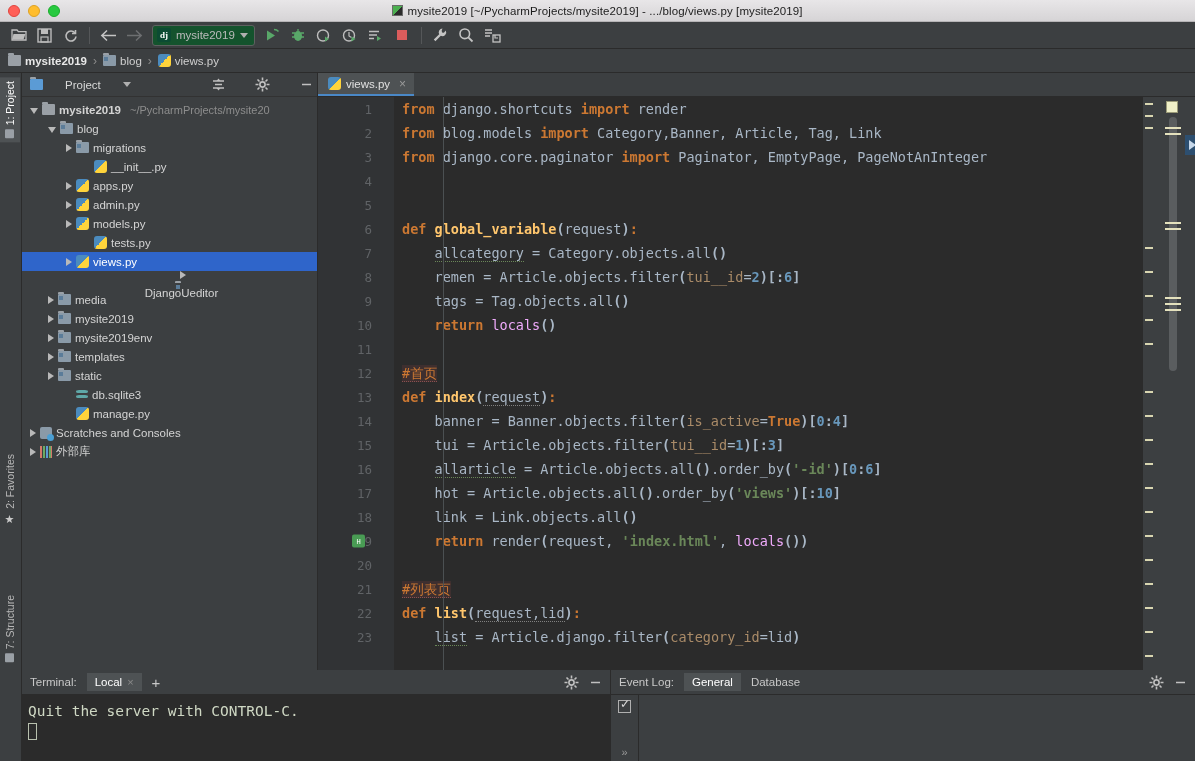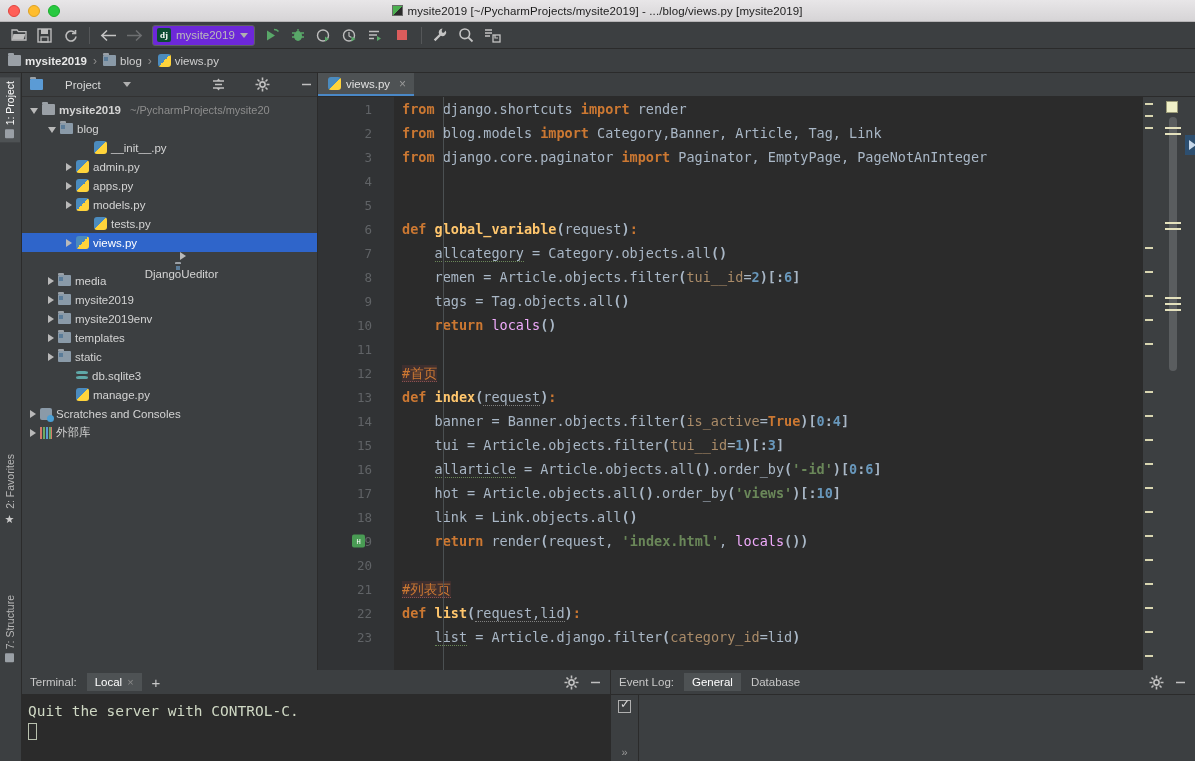--- a/index.html
+++ b/index.html
@@ -51,21 +51,21 @@
   .tbtn {
     width: 25px; height: 23px;
     display: flex; align-items: center; justify-content: center;
     border-radius: 3px;
   }
   .tsep { width: 1px; height: 17px; background: #555759; margin: 0 5px; }
   .run-config {
     display: flex; align-items: center; gap: 5px;
     height: 21px; padding: 0 6px 0 4px;
     border: 1px solid #5e6060; border-radius: 3px;
-    background: #6d28d9; margin: 0 4px;
+    background: #14532d; margin: 0 4px;
   }
   .dj-badge {
     width: 14px; height: 14px; border-radius: 2px;
     background: #0c4b33; color: #fff;
     font-size: 9px; font-weight: bold;
     display: flex; align-items: center; justify-content: center;
     font-family: "Liberation Serif", serif;
   }
   .run-config-label { font-size: 11.5px; color: #bbbbbb; }
   .caret-dn {
@@ -549,34 +549,39 @@
             <span class="arrow open"></span>
             <span class="ic-folder"></span>
             <span class="node-label bold">mysite2019</span>
             <span class="node-sub">~/PycharmProjects/mysite20</span>
           </div>
           <div class="node" style="padding-left: 24px;">
             <span class="arrow open"></span>
             <span class="ic-folder blue"></span>
             <span class="node-label">blog</span>
           </div>
+          <div class="node" style="padding-left: 42px;">
+            <span class="arrow"></span>
+            <span class="ic-folder blue"></span>
+            <span class="node-label">migrations</span>
+          </div>
           <div class="node" style="padding-left: 60px;">
             <span class="arrow none"></span>
             <span class="ic-py"></span>
             <span class="node-label">__init__.py</span>
           </div>
           <div class="node" style="padding-left: 42px;">
             <span class="arrow"></span>
             <span class="ic-py"></span>
+            <span class="node-label">apps.py</span>
+          </div>
+          <div class="node" style="padding-left: 42px;">
+            <span class="arrow"></span>
+            <span class="ic-py"></span>
             <span class="node-label">admin.py</span>
-          </div>
-          <div class="node" style="padding-left: 42px;">
-            <span class="arrow"></span>
-            <span class="ic-py"></span>
-            <span class="node-label">apps.py</span>
           </div>
           <div class="node" style="padding-left: 42px;">
             <span class="arrow"></span>
             <span class="ic-py"></span>
             <span class="node-label">models.py</span>
           </div>
           <div class="node" style="padding-left: 60px;">
             <span class="arrow none"></span>
             <span class="ic-py"></span>
             <span class="node-label">tests.py</span>

